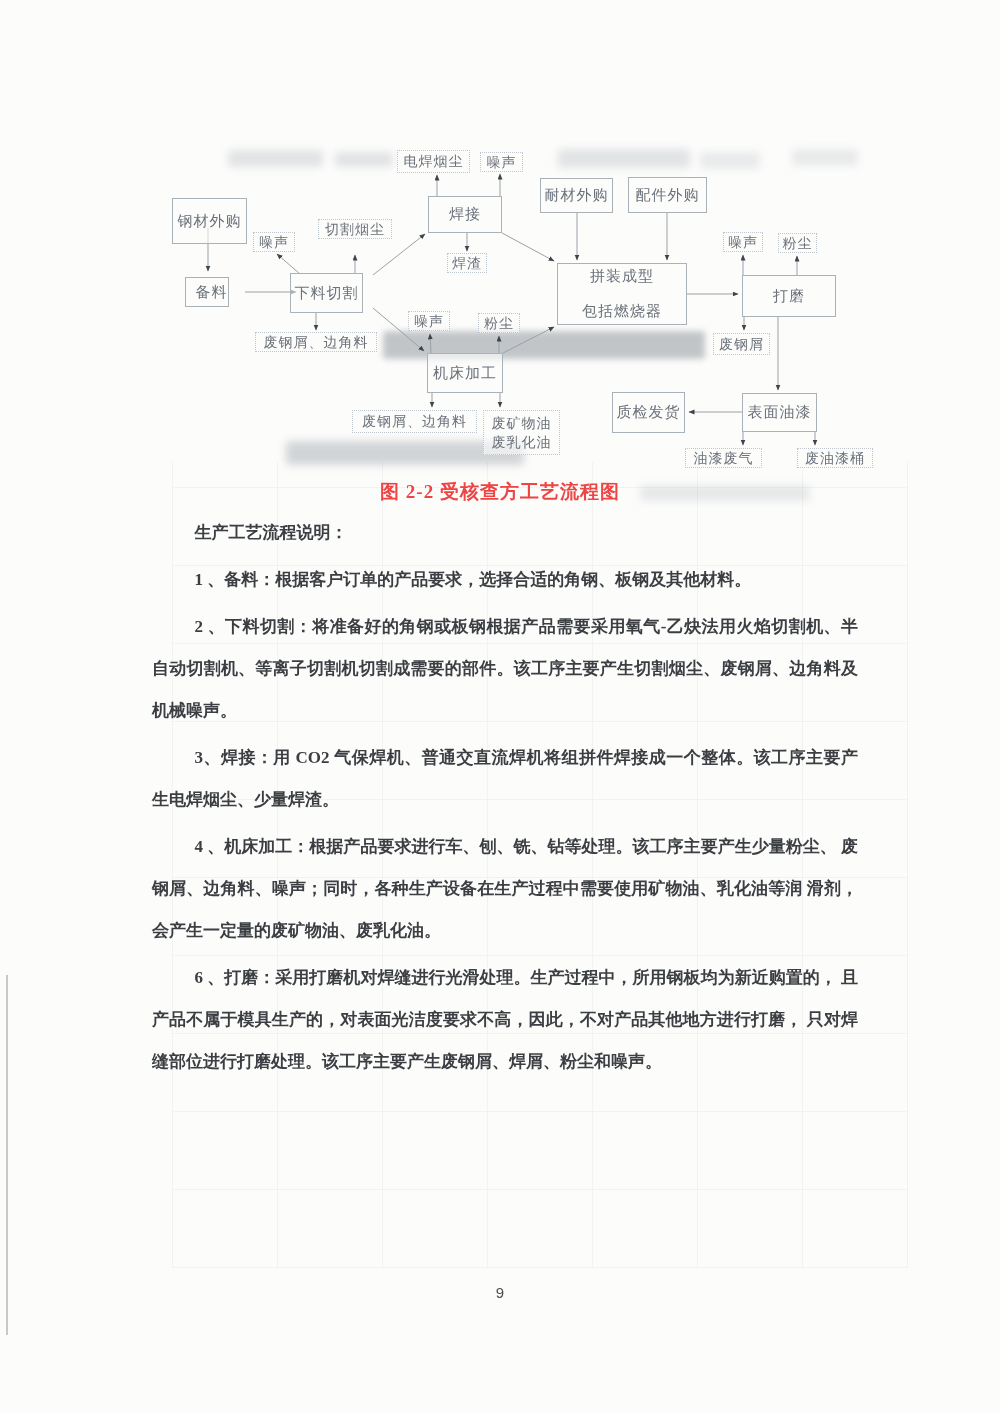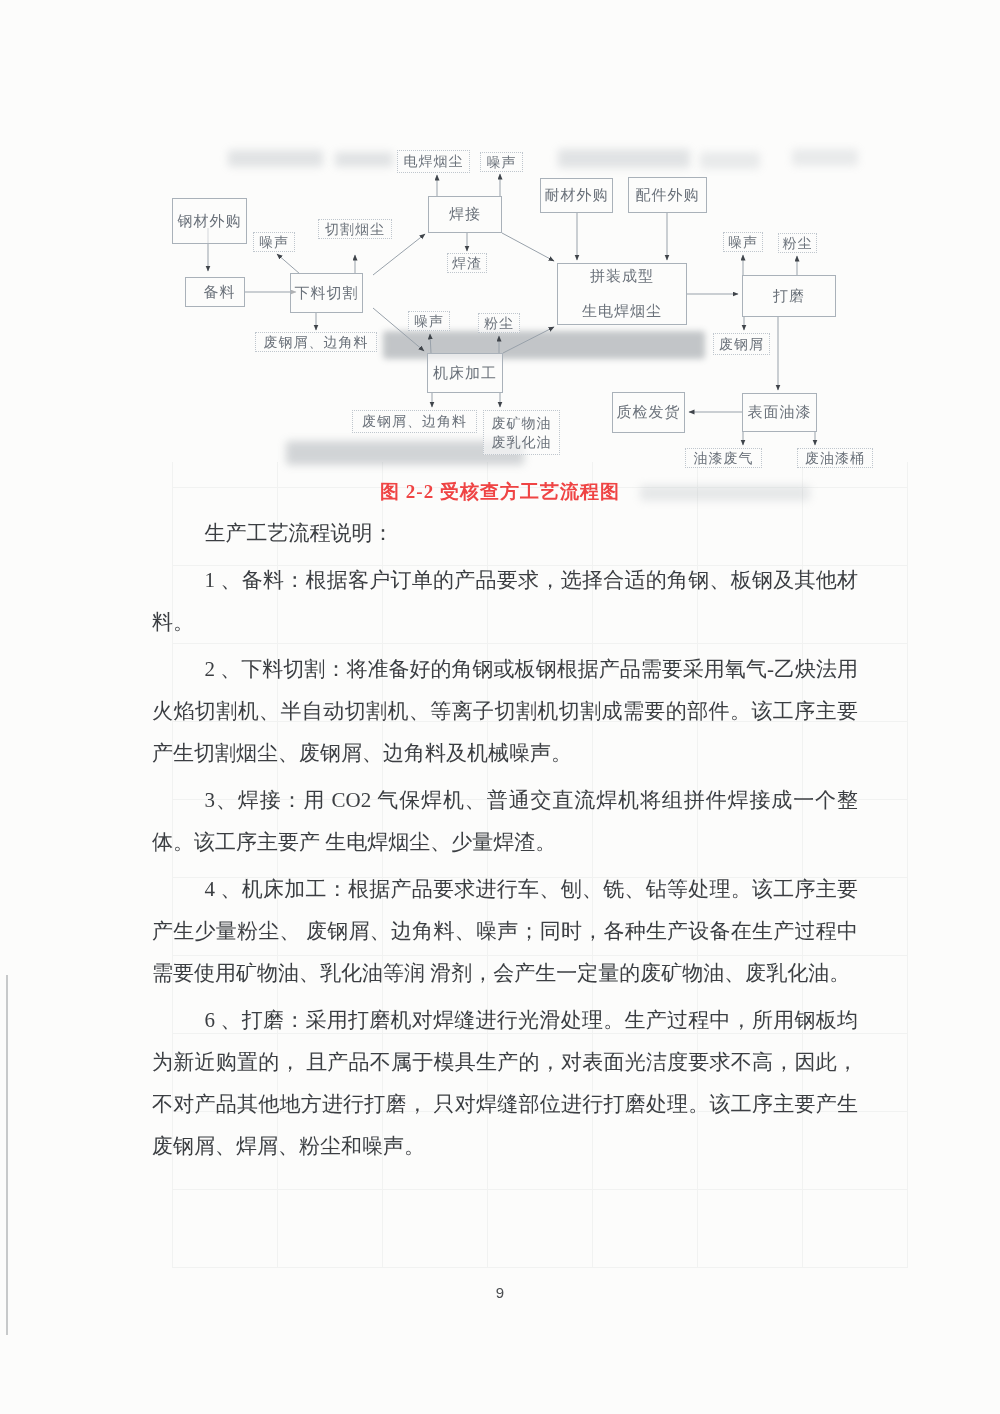--- a/index.html
+++ b/index.html
@@ -28,21 +28,21 @@
     flex-direction:column; box-sizing:border-box; text-align:center;
     color:#6a717a; background:rgba(252,252,251,.6);
     font-size:15px; line-height:19px; letter-spacing:1px;
   }
   .pbox{border:1px solid #a9b1b9;}
   .ebox{border:1px dotted #bfc6cd; font-size:14px;}
   
   .caption{position:absolute; left:0; top:479px; width:1000px; text-align:center;
     font-weight:bold; font-size:19px; color:#ef4444; letter-spacing:1px;}
   .body-text{position:absolute; left:152px; top:512px; width:706px;
-    font-size:21px; line-height:42px; text-align:justify;}
+    font-size:17px; line-height:42px; text-align:justify;font-weight:bold;}
   .body-text p{margin:0 0 5px 0; text-indent:2.5em;}
   .pagenum{position:absolute; left:0; top:1284px; width:1000px; text-align:center;
     font-size:15px; color:#4a4d50; font-family:"Liberation Sans","DejaVu Sans",sans-serif;}
 </style>
 </head>
 <body>
 
 <div class="page">
 
   <div class="ghost-grid"></div>
@@ -89,21 +89,21 @@
         <line x1="628" y1="177" x2="628" y2="250" marker-end="url(#ah)"></line>
         <line x1="592" y1="272" x2="539" y2="272" marker-end="url(#ah)"></line>
         <line x1="593" y1="292" x2="593" y2="305" marker-end="url(#ah)"></line>
         <line x1="665" y1="292" x2="665" y2="305" marker-end="url(#ah)"></line>
       </g>
     </svg>
 
     <div class="node pbox" style="left:22px;top:58px;width:75px;height:46px;">
         <span>钢材外购</span>
       </div>
-    <div class="node pbox" style="left:35px;top:137px;width:60px;height:30px;padding-left:9px;">
+    <div class="node pbox" style="left:35px;top:137px;width:44px;height:30px;padding-left:9px;">
         <span>备料</span>
       </div>
     <div class="node pbox" style="left:140px;top:133px;width:73px;height:40px;">
         <span>下料切割</span>
       </div>
     <div class="node pbox" style="left:278px;top:56px;width:74px;height:37px;">
         <span>焊接</span>
       </div>
     <div class="node ebox" style="left:247px;top:10px;width:73px;height:23px;">
         <span>电焊烟尘</span>
@@ -127,21 +127,21 @@
         <span>焊渣</span>
       </div>
     <div class="node ebox" style="left:573px;top:92px;width:40px;height:20px;">
         <span>噪声</span>
       </div>
     <div class="node ebox" style="left:628px;top:93px;width:39px;height:20px;">
         <span>粉尘</span>
       </div>
     <div class="node pbox" style="left:407px;top:123px;width:130px;height:62px;gap:16px;">
       <span>拼装成型</span>
-      <span>生电焊烟尘</span>
+      <span>包括燃烧器</span>
     </div>
     <div class="node pbox" style="left:592px;top:135px;width:94px;height:42px;">
         <span>打磨</span>
       </div>
     <div class="node ebox" style="left:258px;top:171px;width:42px;height:20px;">
         <span>噪声</span>
       </div>
     <div class="node ebox" style="left:328px;top:173px;width:42px;height:20px;">
         <span>粉尘</span>
       </div>

